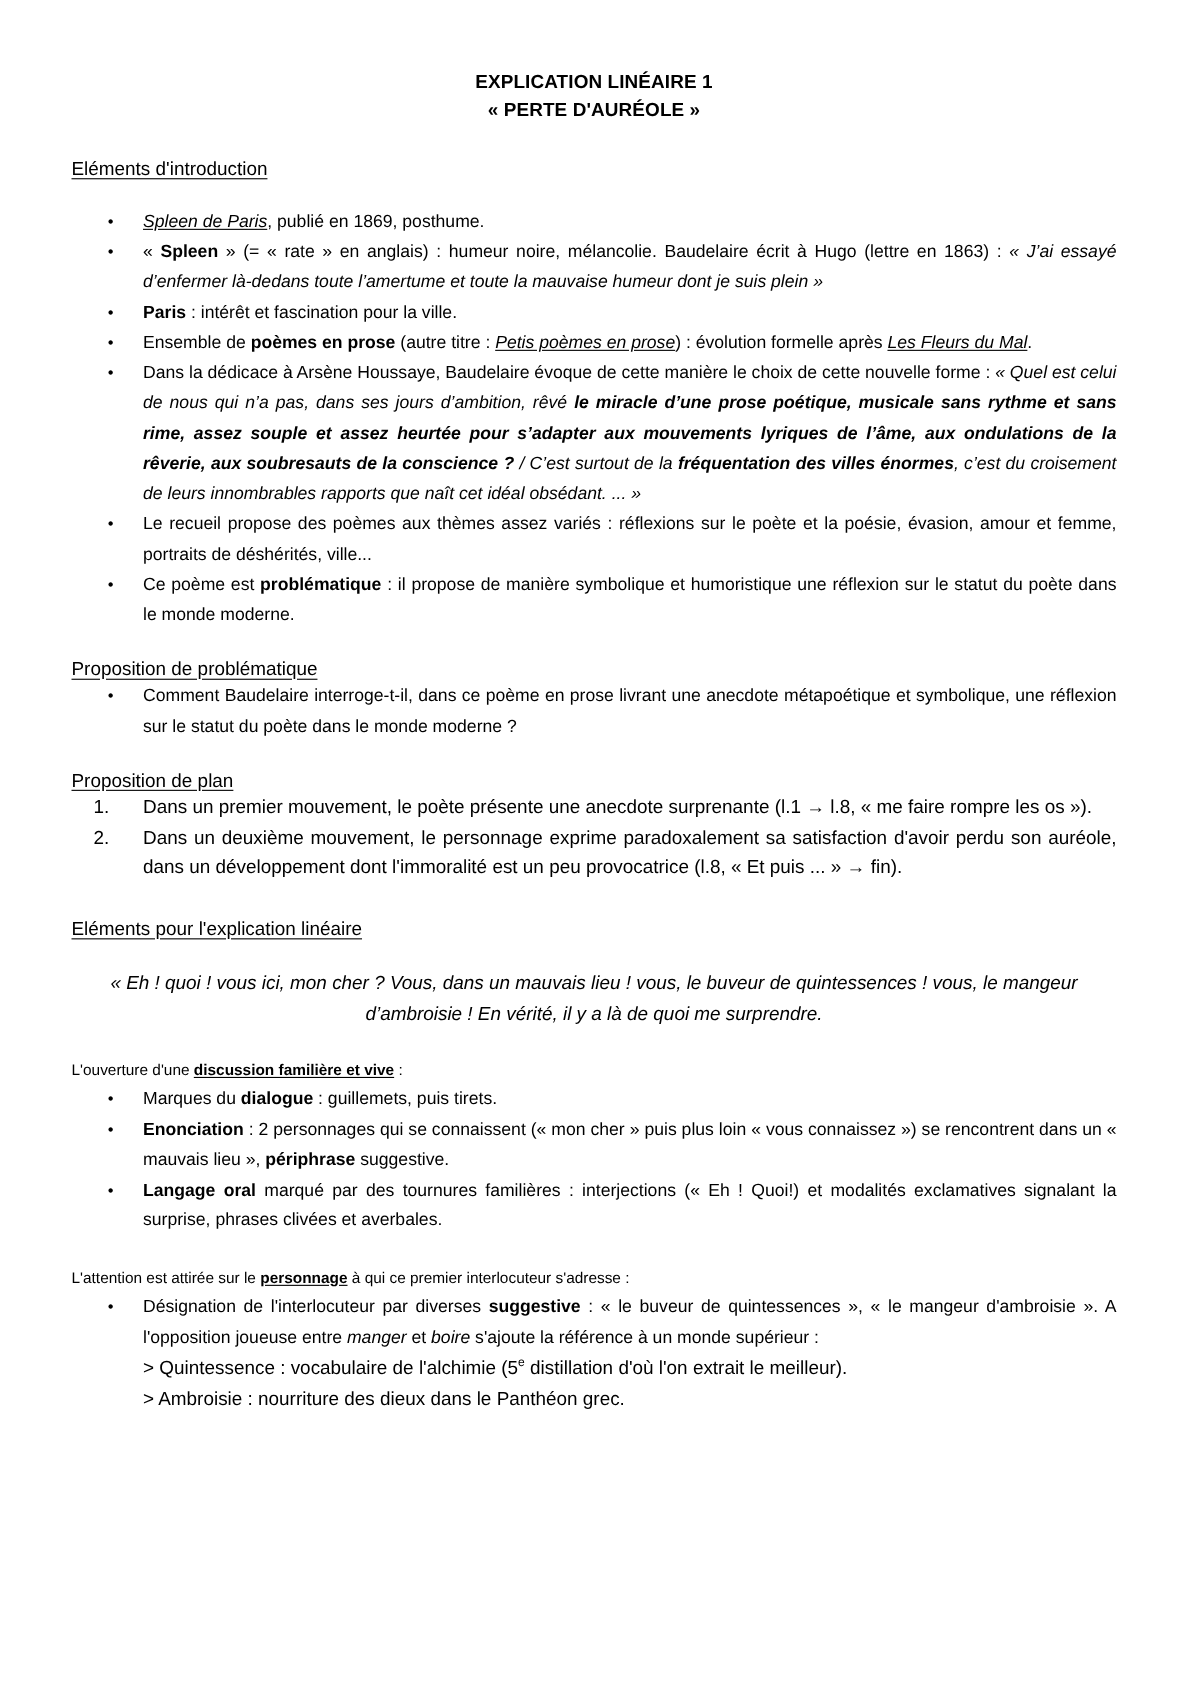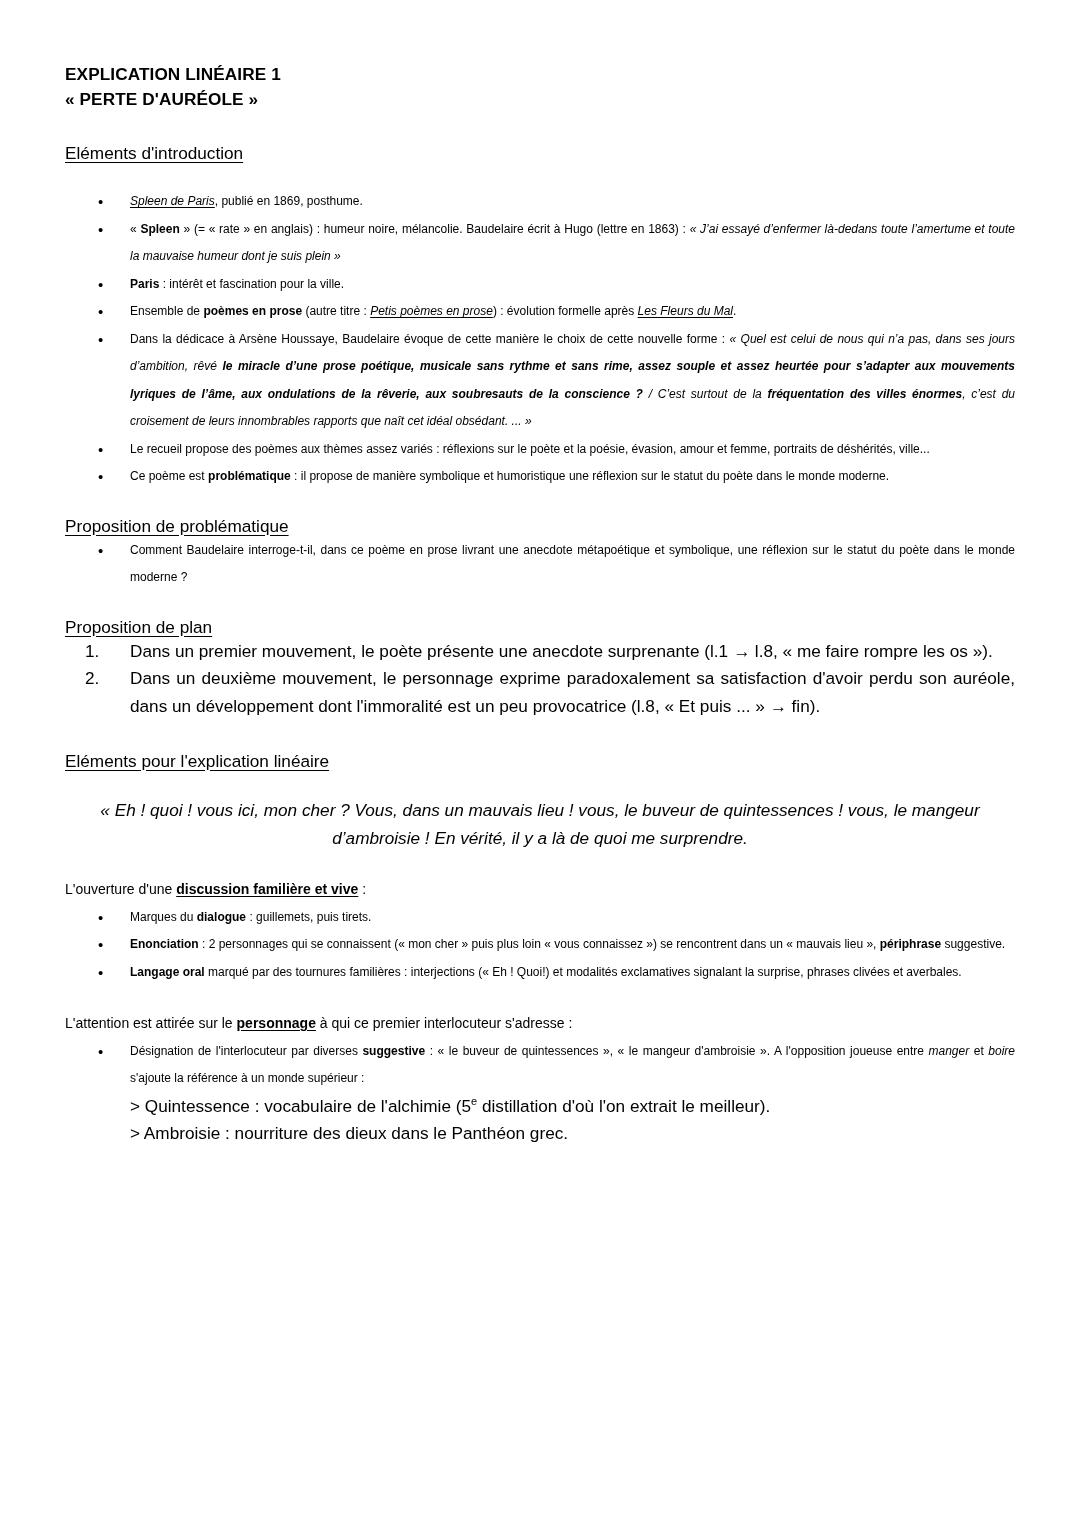--- a/index.html
+++ b/index.html
@@ -14,20 +14,21 @@
   .page{
     position:relative;
     width:1080px;
     height:1528px;
     box-sizing:border-box;
     padding:62px 65px 0 65px;
   }
 
   
   .doc-title{
+    text-align:center;
     font-weight:bold;
     font-size:17.2px;
     line-height:25px;
     letter-spacing:0.1px;
   }
 
   
   .section-heading{
     font-size:17.2px;
     line-height:22px;
@@ -46,21 +47,21 @@
 
   
   ul.bullets{
     list-style:none;
     margin:0;
     padding:0;
   }
   ul.bullets > li{
     position:relative;
     padding-left:65px;
-    font-size:12px;
+    font-size:16px;
     line-height:27.5px;
     text-align:justify;
     margin:0;
   }
   ul.bullets > li::before{
     content:"\2022";
     position:absolute;
     left:33px;
     top:0;
     font-size:15px;

